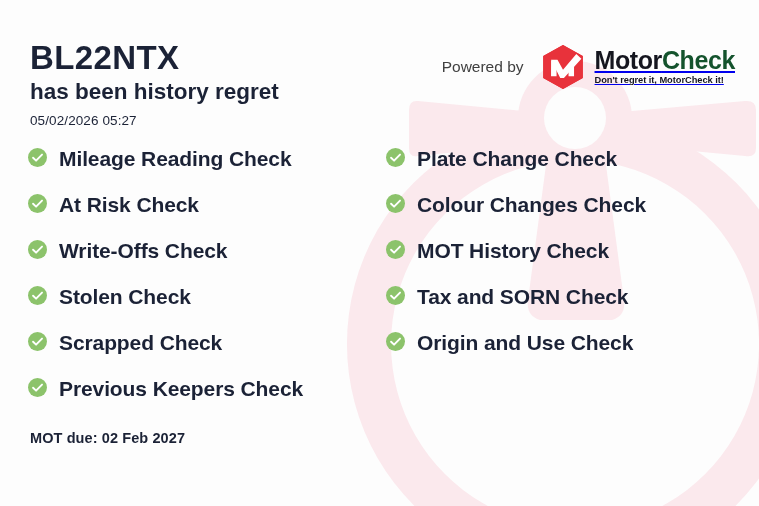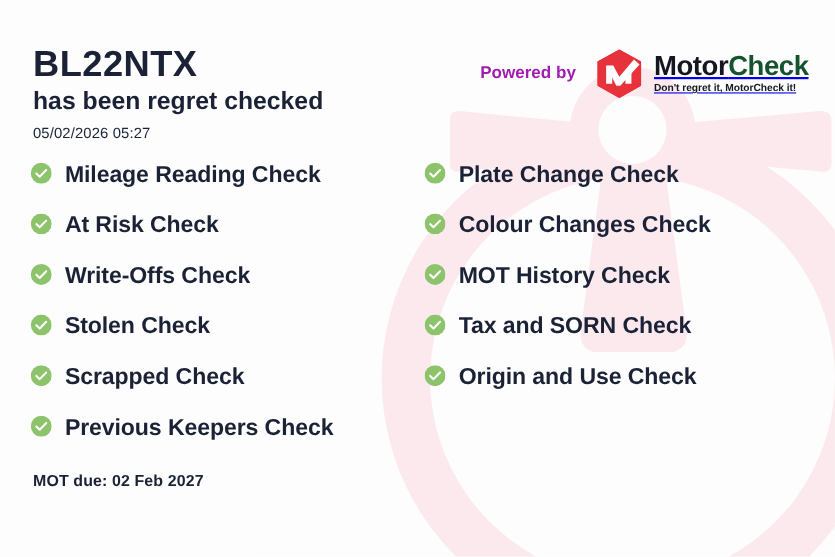--- a/index.html
+++ b/index.html
@@ -76,22 +76,22 @@
   .powered-row {
     position: absolute;
     right: 24px;
     top: 44px;
     display: flex;
     align-items: center;
     gap: 16px;
   }
   .powered-by-label {
     font-size: 15.5px;
-    color: #a21caf;
-    font-weight: bold;
+    color: #404040;
+    font-weight: normal;
     white-space: nowrap;
   }
   .logo {
     display: flex;
     align-items: center;
     gap: 9px;
   }
   .logo-mark {
     width: 46px;
     height: 46px;
@@ -193,21 +193,21 @@
       <circle cx="575" cy="118" r="57"></circle>
     </g>
 
     <circle cx="575" cy="118" r="31" fill="#fdfdfd"></circle>
   </svg>
 
   <div class="content">
 
     <div class="header">
       <div class="reg-plate">BL22NTX</div>
-      <div class="subtitle">has been regret checked</div>
+      <div class="subtitle">has been history regret</div>
       <div class="timestamp">05/02/2026 05:27</div>
     </div>
 
     <div class="powered-row">
       <span class="powered-by-label">Powered by</span>
       <a class="logo" href="#">
         <svg class="logo-mark" viewBox="0 0 100 100" aria-hidden="true">
           <path d="M50 2 L93 26 L93 74 L50 98 L7 74 L7 26 Z" fill="#e8323b" rx="8"></path>
           <path d="M50 2 L93 26 L93 74 L50 98 L7 74 L7 26 Z" fill="#e8323b"></path>
 

